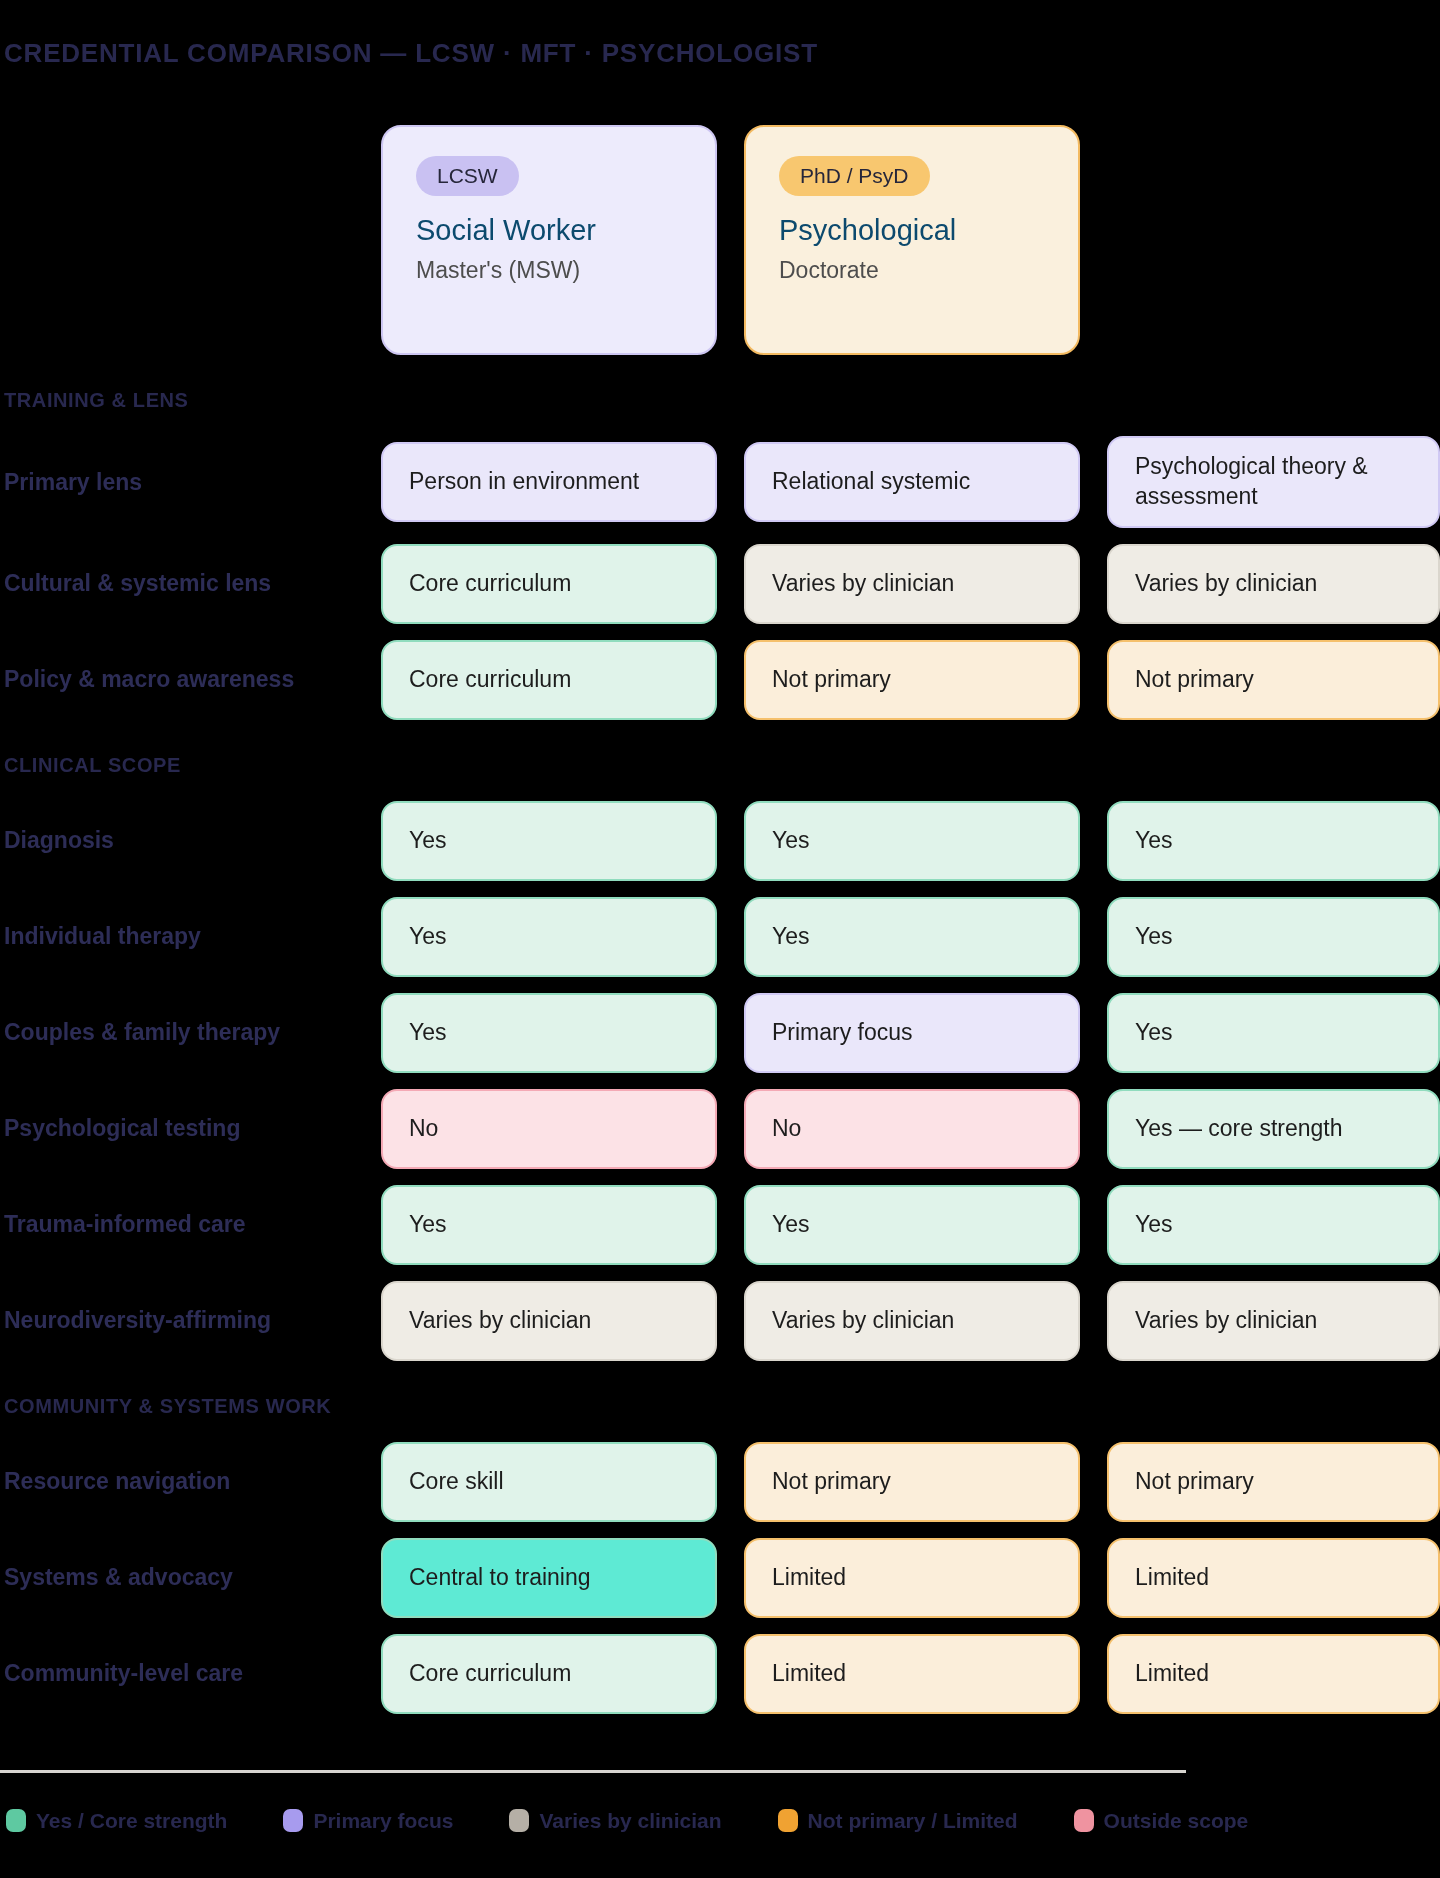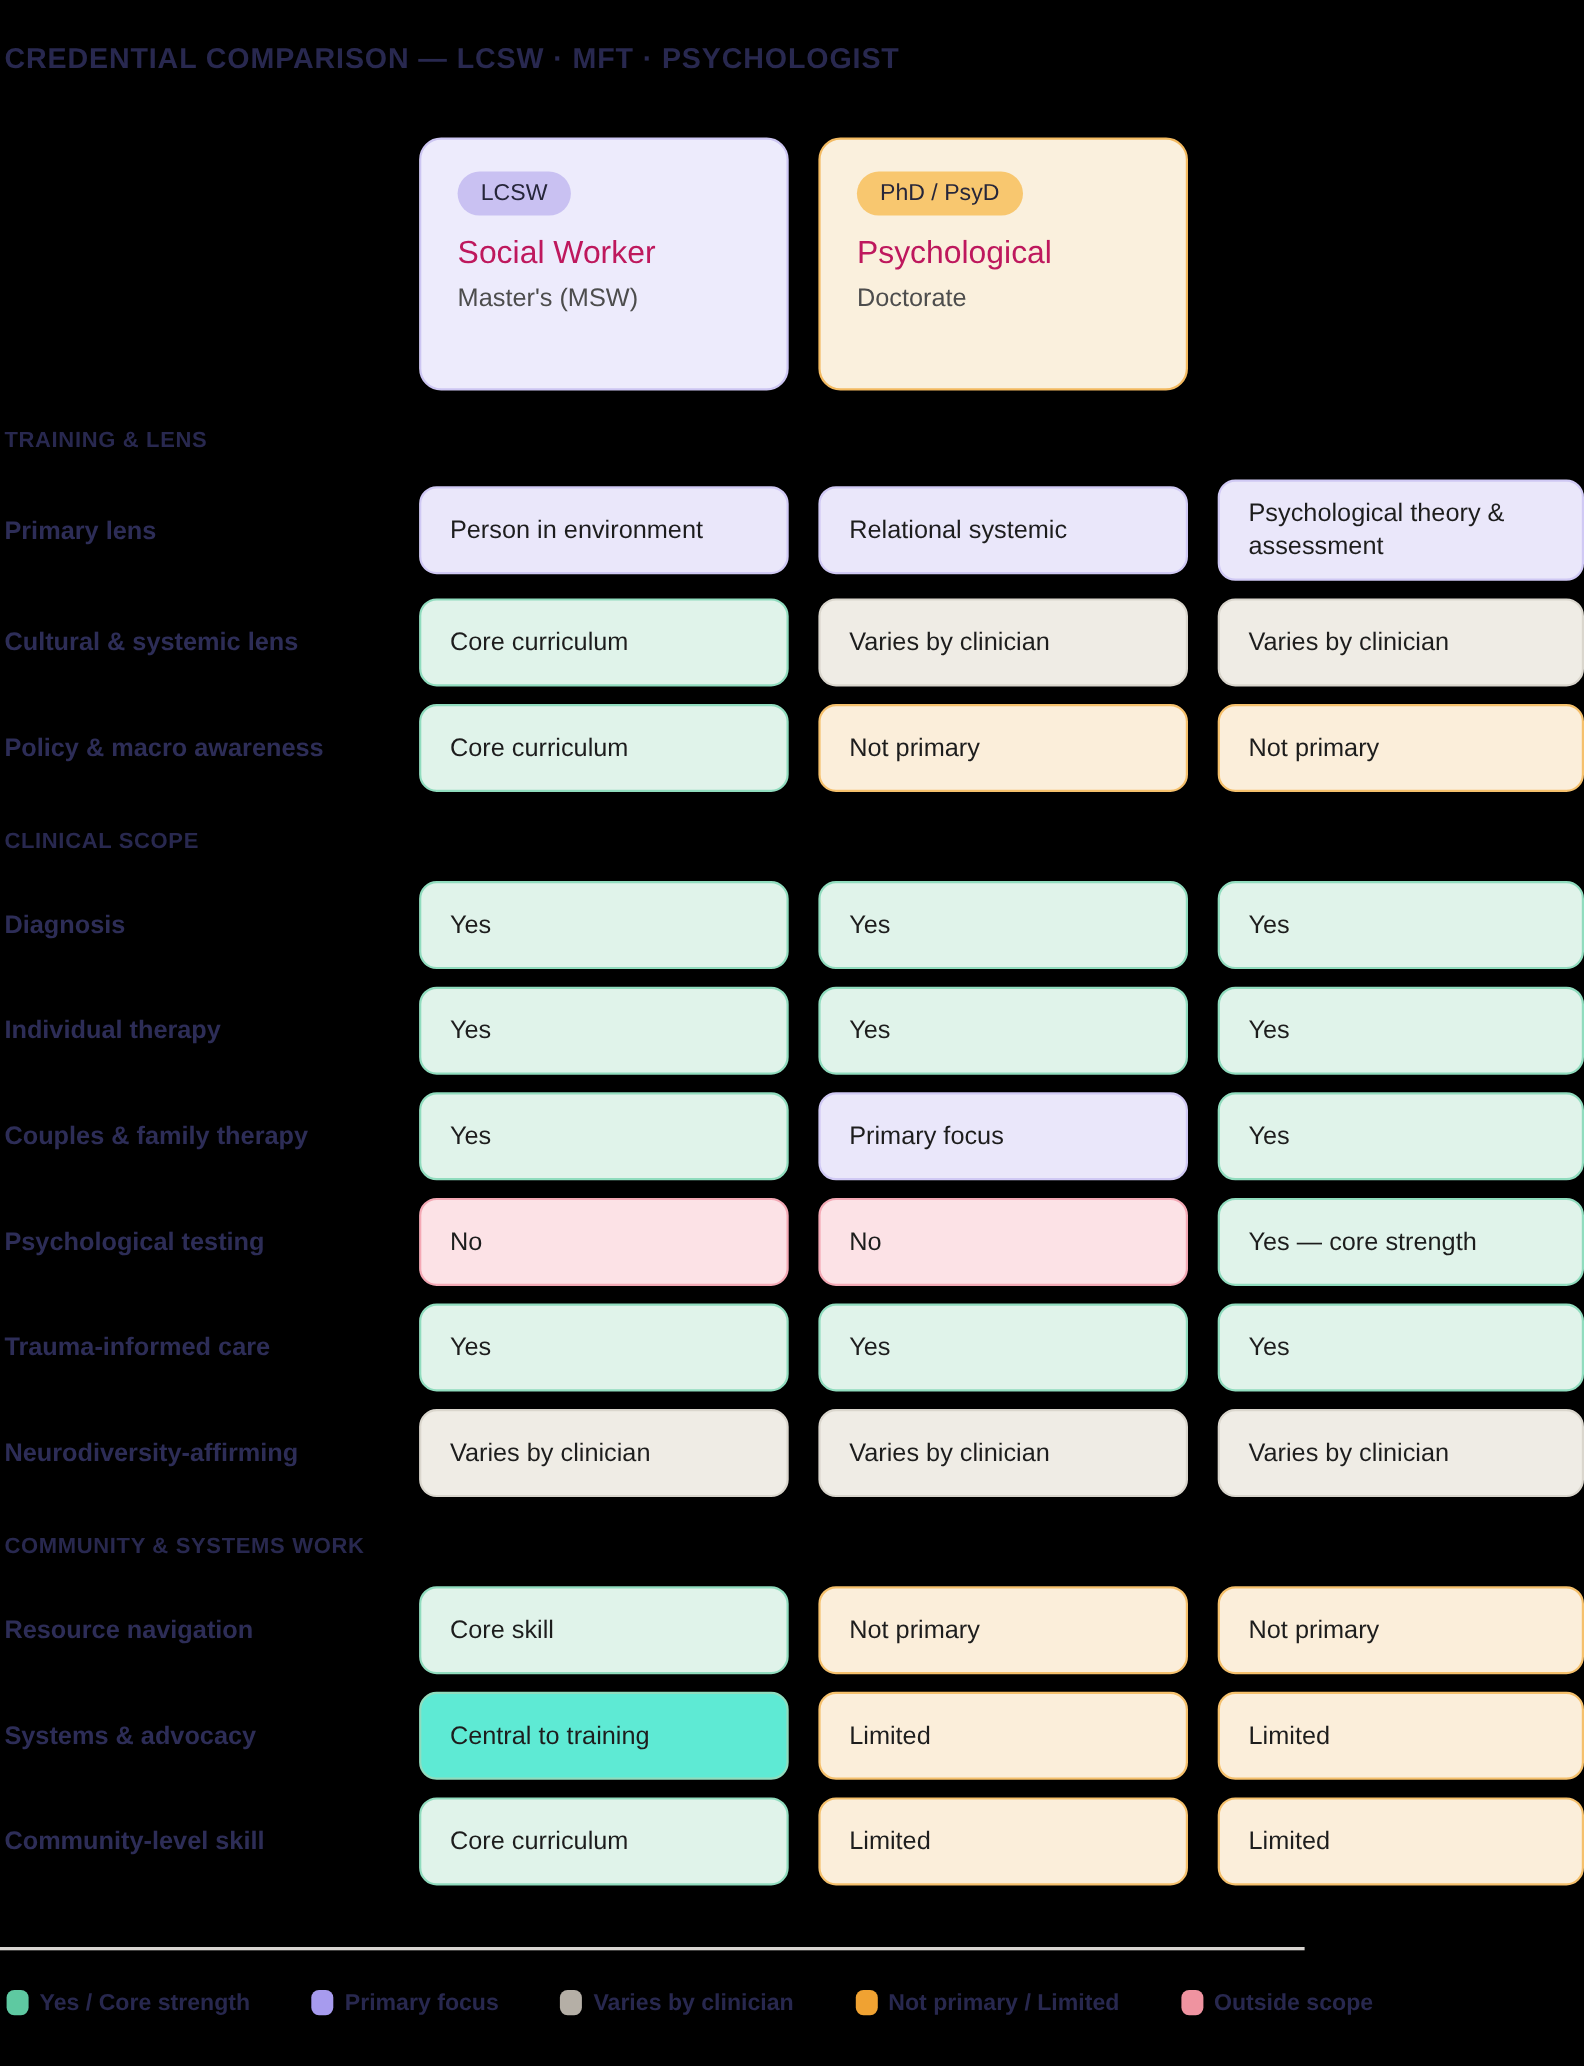--- a/index.html
+++ b/index.html
@@ -47,21 +47,21 @@
     display: inline-block;
     border-radius: 999px;
     padding: 8px 21px;
     font-size: 21px;
     color: #26263a;
   }
   .card-title {
     margin-top: 16px;
     font-size: 29px;
     line-height: 1.25;
-    color: #be185d;
+    color: #0c4a6e;
   }
   .card-subtitle {
     margin-top: 9px;
     font-size: 23px;
     color: #4d4d4d;
   }
   .section-label {
     font-size: 20px;
     font-weight: 700;
     letter-spacing: 0.6px;
@@ -204,21 +204,21 @@
         <div class="cell" style="background: rgb(251, 238, 218); border-color: rgb(245, 192, 108);">Not primary</div>
         <div class="cell" style="background: rgb(251, 238, 218); border-color: rgb(245, 192, 108);">Not primary</div>
       </div>
       <div class="row">
     <div class="row-label">Systems &amp; advocacy</div>
   <div class="cell" style="background: #5eead4; border-color: rgb(144, 220, 190);">Central to training</div>
         <div class="cell" style="background: rgb(251, 238, 218); border-color: rgb(245, 192, 108);">Limited</div>
         <div class="cell" style="background: rgb(251, 238, 218); border-color: rgb(245, 192, 108);">Limited</div>
       </div>
       <div class="row">
-    <div class="row-label">Community-level skill</div>
+    <div class="row-label">Community-level care</div>
   <div class="cell" style="background: rgb(224, 243, 234); border-color: rgb(144, 220, 190);">Core curriculum</div>
         <div class="cell" style="background: rgb(251, 238, 218); border-color: rgb(245, 192, 108);">Limited</div>
         <div class="cell" style="background: rgb(251, 238, 218); border-color: rgb(245, 192, 108);">Limited</div>
       </div>
     </div>
 
   <div class="divider"></div>
 
   <div class="legend" id="legend">
       <div class="legend-item">

